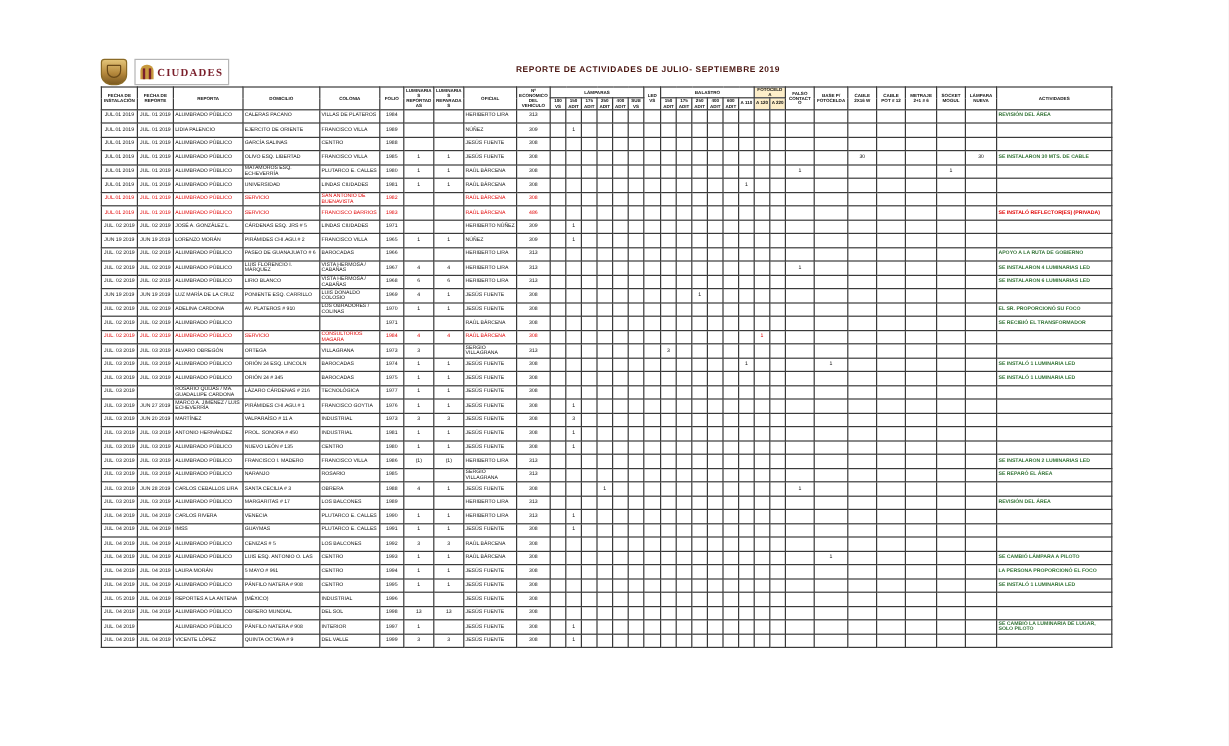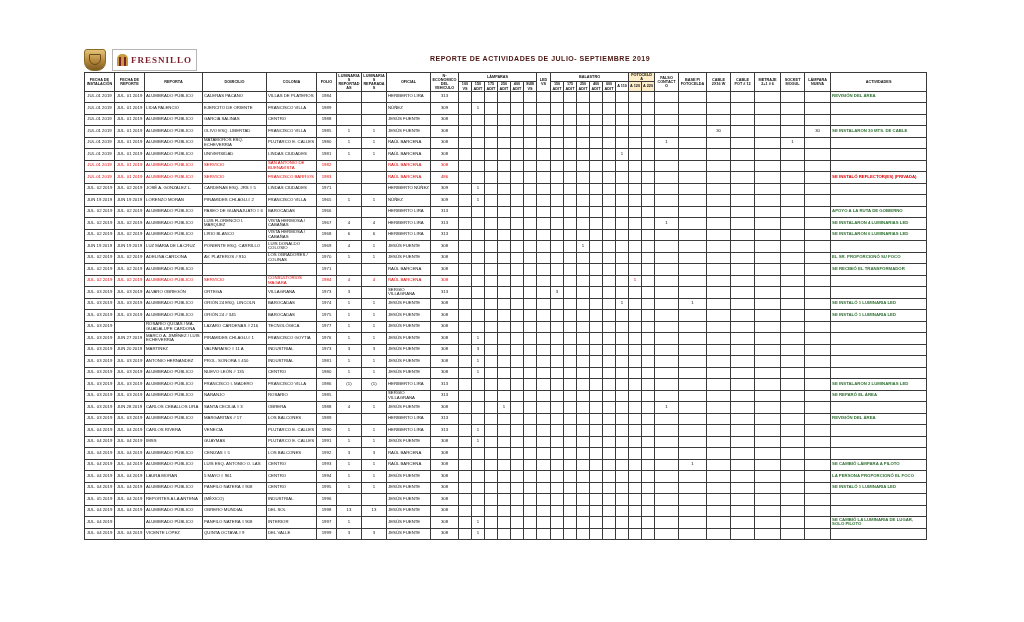--- a/index.html
+++ b/index.html
@@ -31,21 +31,21 @@
   tr.red td.act{color:#e00000;}
 </style>
 </head>
 <body>
 
 <div class="sheet">
   <div class="logo-row">
     <div class="crest"></div>
     <div class="brandbox">
       <div class="brand-emblem"></div>
-      <span class="brand-text">FRESNILLO</span>
+      <span class="brand-text">CIUDADES</span>
     </div>
   </div>
 
   <div class="title">REPORTE DE ACTIVIDADES   DE JULIO- SEPTIEMBRE 2019</div>
 
   <table class="report">
     <colgroup>
         <col style="width: 30px;">
         <col style="width: 30px;">
         <col style="width: 58px;">

